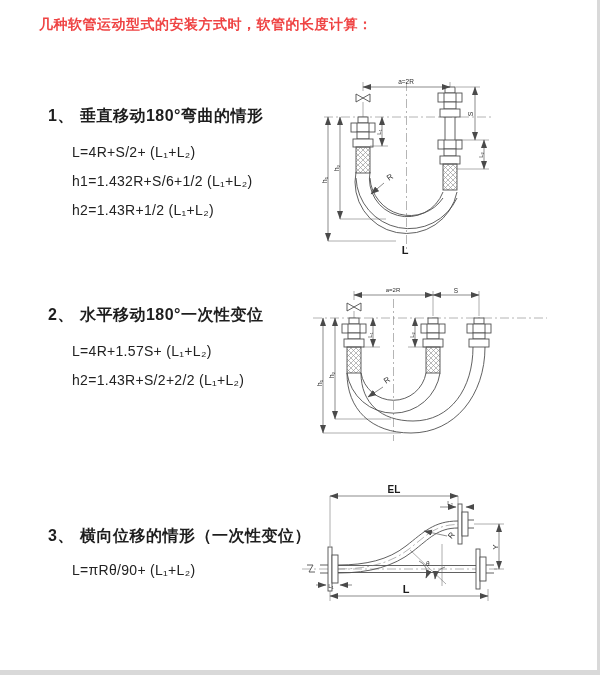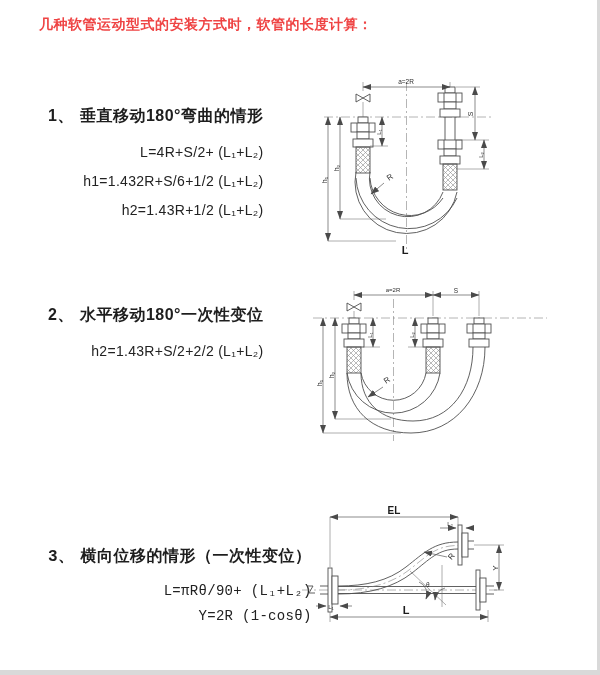--- a/index.html
+++ b/index.html
@@ -8,21 +8,21 @@
     font-family:"Liberation Sans","DejaVu Sans",sans-serif;color:#2a2a2a;overflow:hidden;
   }
   .page{position:absolute;inset:0;background:#fff;}
   .edge-right{position:absolute;top:0;right:0;width:3px;height:100%;background:#d9d9d9;}
   .edge-bottom{position:absolute;left:0;bottom:0;width:100%;height:5px;background:#d9d9d9;}
   .title{position:absolute;left:35px;top:12px;margin:4px;font-size:14px;font-weight:bold;
          letter-spacing:.5px;color:#ef4444;white-space:nowrap;}
   .sec{position:absolute;left:48px;}
   .sec-head{font-size:16px;font-weight:bold;color:#1e1e1e;line-height:20px;white-space:nowrap;letter-spacing:.5px;}
   .sec-head .num{margin-right:6px;}
-  .formulas{margin:12px 0 0 24px;text-align:right;}
+  .formulas{margin:12px 0 0 24px;}
   .f{font-size:14px;color:#222;white-space:nowrap;letter-spacing:.3px;}
   .p29 .f{line-height:29px;}
   .p25 .f{line-height:25px;}
   .diagram{position:absolute;}
   
   .ol{stroke:#4f4f4f;stroke-width:.9;fill:none;}
   .fitt{stroke:#4f4f4f;stroke-width:.9;fill:#fff;}
   .braid{stroke:#4f4f4f;stroke-width:.9;fill:url(#braid);}
   .dl{stroke:#5a5a5a;stroke-width:.7;fill:none;}
   .xl{stroke:#6a6a6a;stroke-width:.55;fill:none;}
@@ -46,31 +46,31 @@
       <div class="f">h1=1.432R+S/6+1/2 (L₁+L₂)</div>
       <div class="f">h2=1.43R+1/2 (L₁+L₂)</div>
     </div>
   </section>
 
   <section class="sec p29" style="top:305px;">
     <div class="sec-head">
       <span class="num">2、</span><span>水平移动180°一次性变位</span>
     </div>
     <div class="formulas">
+      <div class="f">L=4R+1.57S+ (L₁+L₂)</div>
       <div class="f">h2=1.43R+S/2+2/2 (L₁+L₂)</div>
     </div>
   </section>
 
-  <section class="sec p25" style="top:547px;font-family:Liberation Mono, monospace;">
+  <section class="sec p25" style="top:526px;">
     <div class="sec-head">
       <span class="num">3、</span><span>横向位移的情形（一次性变位）</span>
     </div>
     <div class="formulas">
       <div class="f">L=πRθ/90+ (L₁+L₂)</div>
-      <div class="f">Y=2R (1-cosθ)</div>
     </div>
   </section>
 
   <div class="diagram" style="left:298px;top:70px;width:280px;height:190px;">
     <svg width="280" height="190" viewBox="0 0 280 190">
       <defs>
         <marker id="ah" markerWidth="9" markerHeight="7" refX="8" refY="3" orient="auto-start-reverse" markerUnits="userSpaceOnUse">
           <path d="M0,0 L8.5,3 L0,6 Z" fill="#4a4a4a"></path>
         </marker>
         <pattern id="braid" width="5" height="5" patternUnits="userSpaceOnUse">
@@ -233,21 +233,21 @@
         <text class="t" x="155" y="9.5" font-size="6.5" text-anchor="middle">S</text>
         <text class="t" x="19" y="102" font-size="7" text-anchor="middle" transform="rotate(-90 19 100)">h₁</text>
         <text class="t" x="31" y="94" font-size="7" text-anchor="middle" transform="rotate(-90 31 92)">h₂</text>
         <text class="t" x="69" y="54" font-size="6" text-anchor="middle" transform="rotate(-90 69 52)">L₁</text>
         <text class="t" x="111" y="54" font-size="6" text-anchor="middle" transform="rotate(-90 111 52)">L₂</text>
         <text class="t" x="85" y="101" font-size="8" transform="rotate(-35 85 101)">R</text>
       </g>
     </svg>
   </div>
 
-  <div class="diagram" style="left:298px;top:495px;width:220px;height:150px;">
+  <div class="diagram" style="left:298px;top:474px;width:220px;height:150px;">
     <svg width="220" height="150" viewBox="0 0 220 150">
       <g>
         <line class="cl" x1="4" y1="95" x2="199" y2="95"></line>
         <path class="ol" d="M9,91 L15,91 L11,98 L17,98"></path>
       </g>
 
       <g>
         <line class="ol" x1="40" y1="91.5" x2="178" y2="91.5"></line>
         <line class="ol" x1="40" y1="98.5" x2="178" y2="98.5"></line>
       </g>

